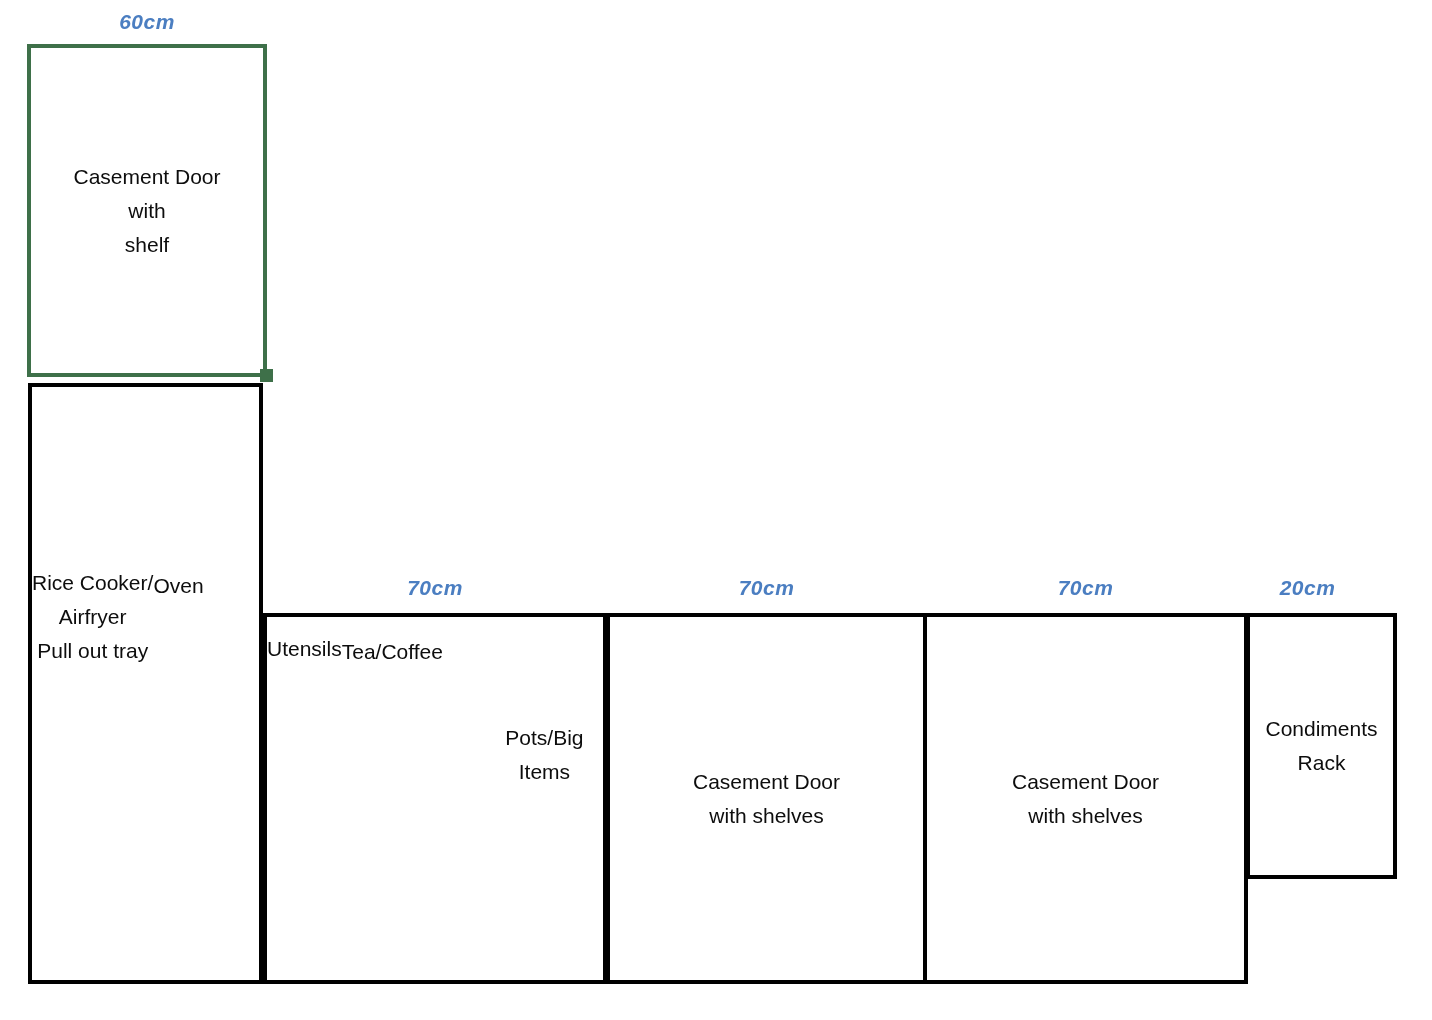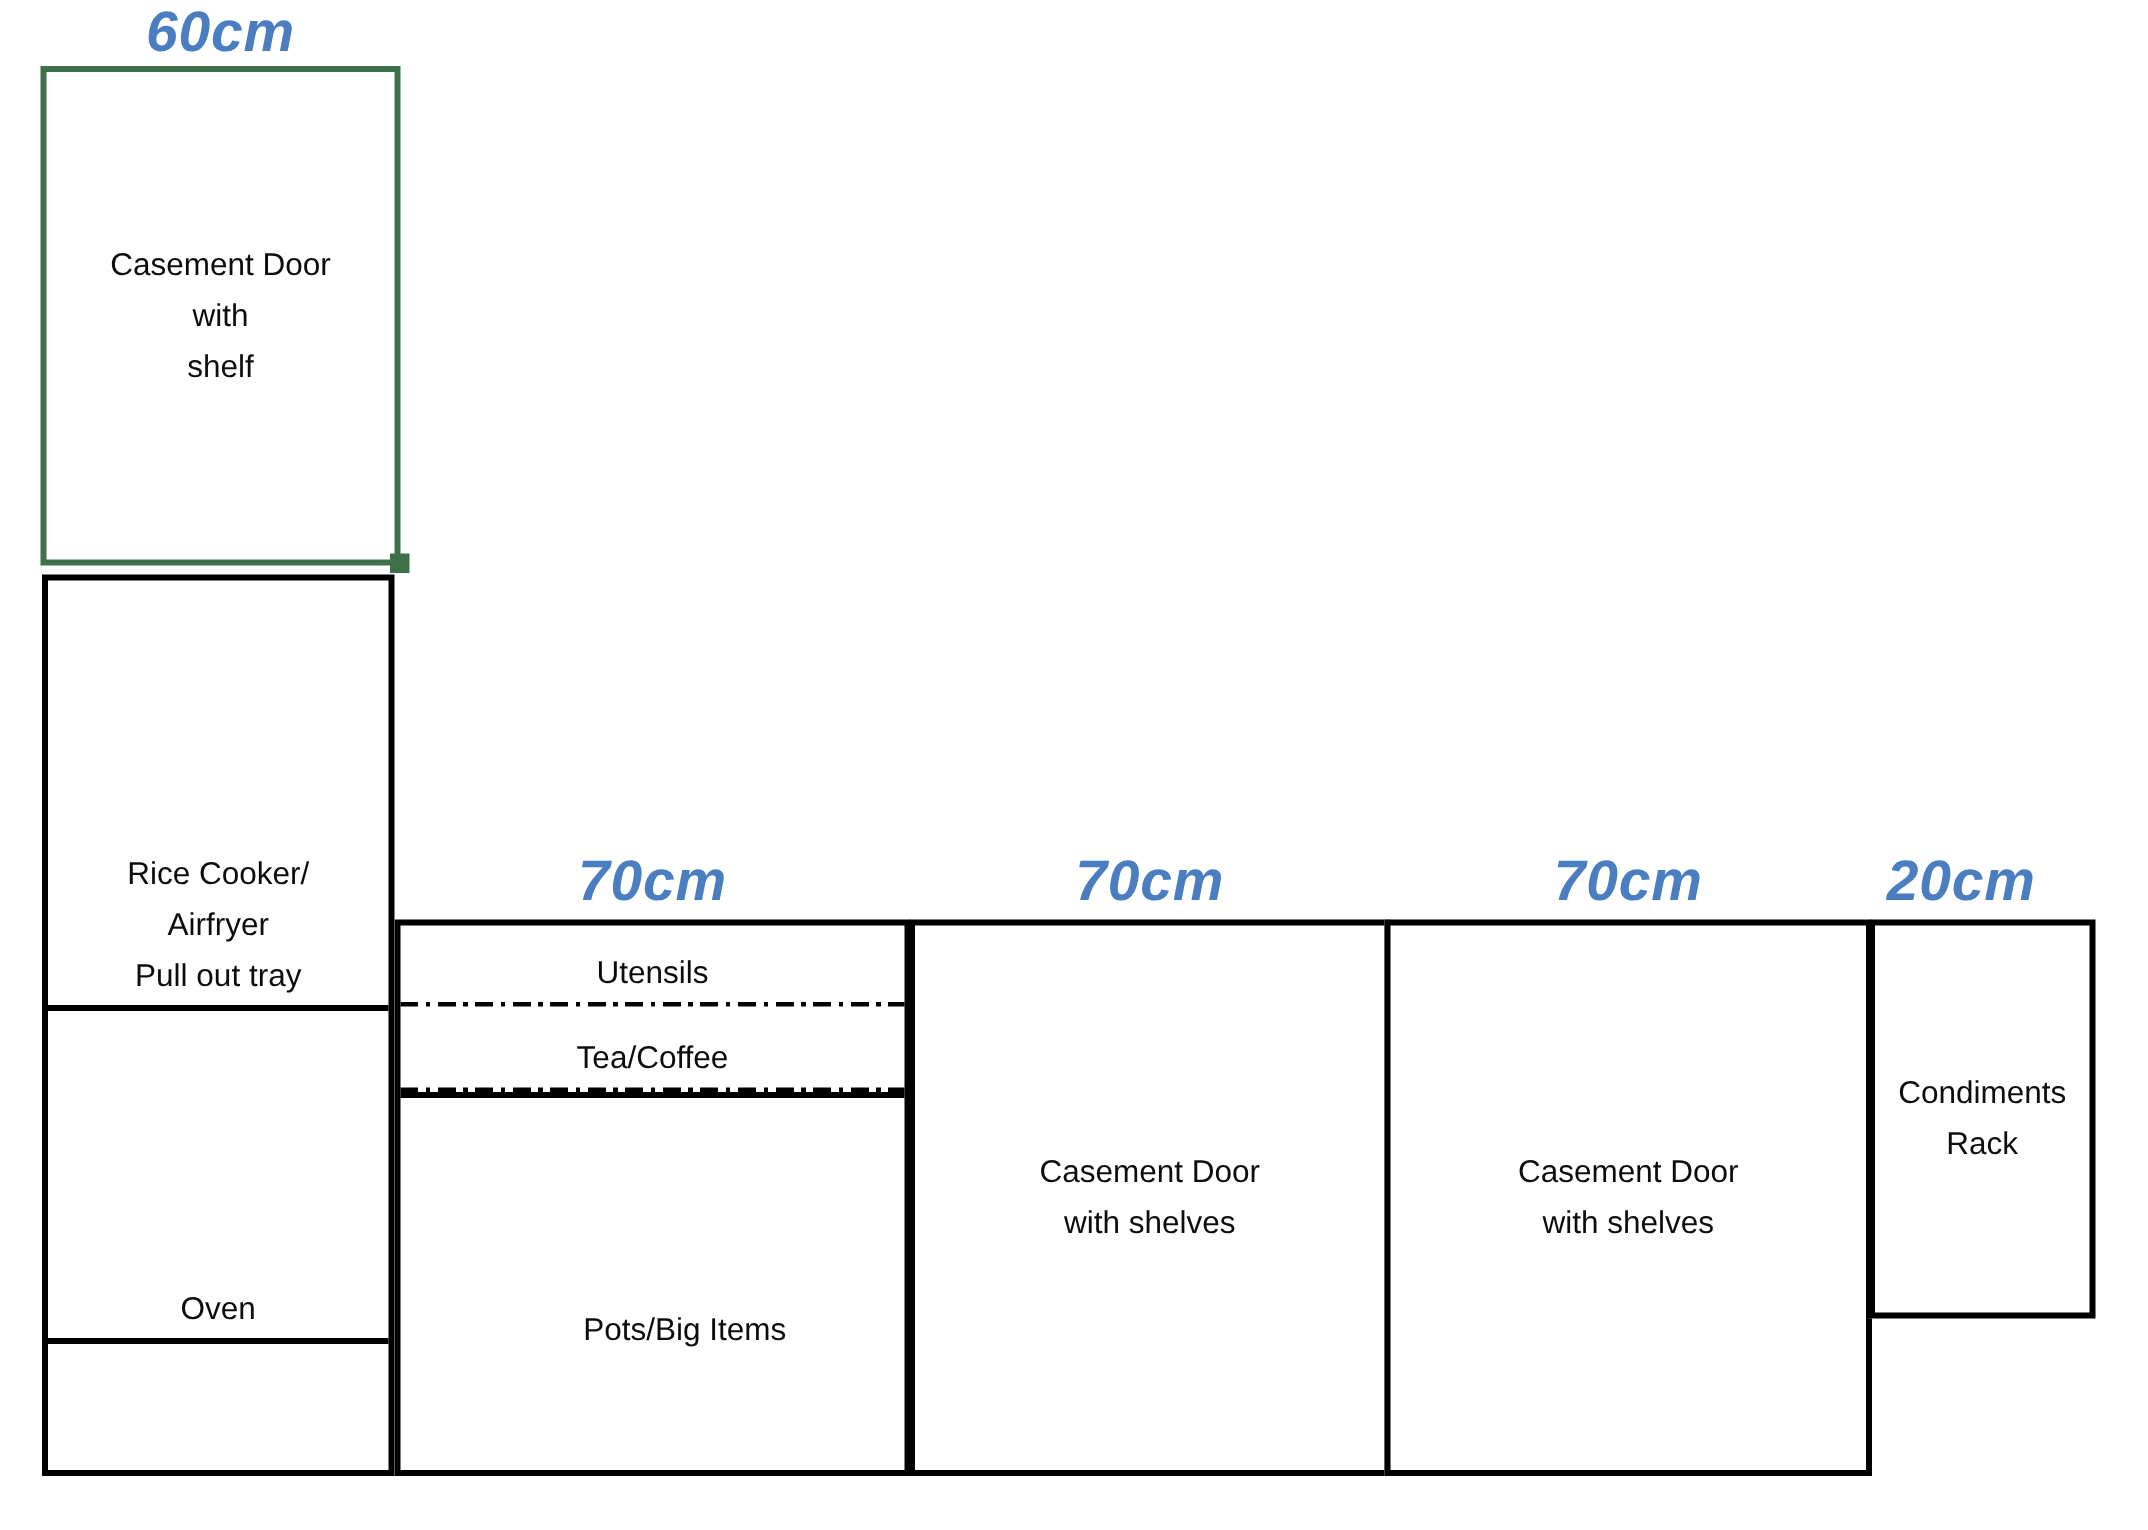--- a/index.html
+++ b/index.html
@@ -2,28 +2,28 @@
 <html style="--blue: #4B7EC1; --green: #3E7049; --black: #000000;"><head>
 <meta charset="utf-8">
 <title>Cabinet Layout</title>
 <style>
   html,body { margin:0; padding:0; background:#ffffff; }
   .canvas {
     position:relative; width:1432px; height:1020px; background:#ffffff;
     font-family:"Liberation Sans", sans-serif; color:#0d0d0d; overflow:hidden;
   }
   .dim {
-    position:absolute; height:36px; font-size:38px; font-weight:bold; font-style:italic;
+    position:absolute; height:36px; font-size:21px; font-weight:bold; font-style:italic;
     color:var(--blue,#4B7EC1); text-align:center; line-height:34px; letter-spacing:0.5px;
   }
   .box { position:absolute; box-sizing:border-box; background:#ffffff; border:4px solid var(--black,#000); }
   .green-box { border:4px solid var(--green,#3E7049); display:flex; align-items:center; justify-content:center; }
   .handle { position:absolute; width:13px; height:13px; background:var(--green,#3E7049); }
   .lbl { font-size:21px; line-height:34px; white-space:pre-line; text-align:center; display:block; }
-  .col { display:flex; flex-direction:column; }
+  .col { display:flex; flex-direction:row; }
   .sect { display:flex; align-items:flex-end; justify-content:center; box-sizing:border-box; }
   .divider-solid { height:4px; background:var(--black,#000); flex:none; }
   .divider-dashdot {
     height:3px; flex:none;
     background-image:repeating-linear-gradient(to right,
       var(--black,#000) 0px, var(--black,#000) 12px,
       transparent 12px, transparent 17px,
       var(--black,#000) 17px, var(--black,#000) 20px,
       transparent 20px, transparent 25px);
   }

